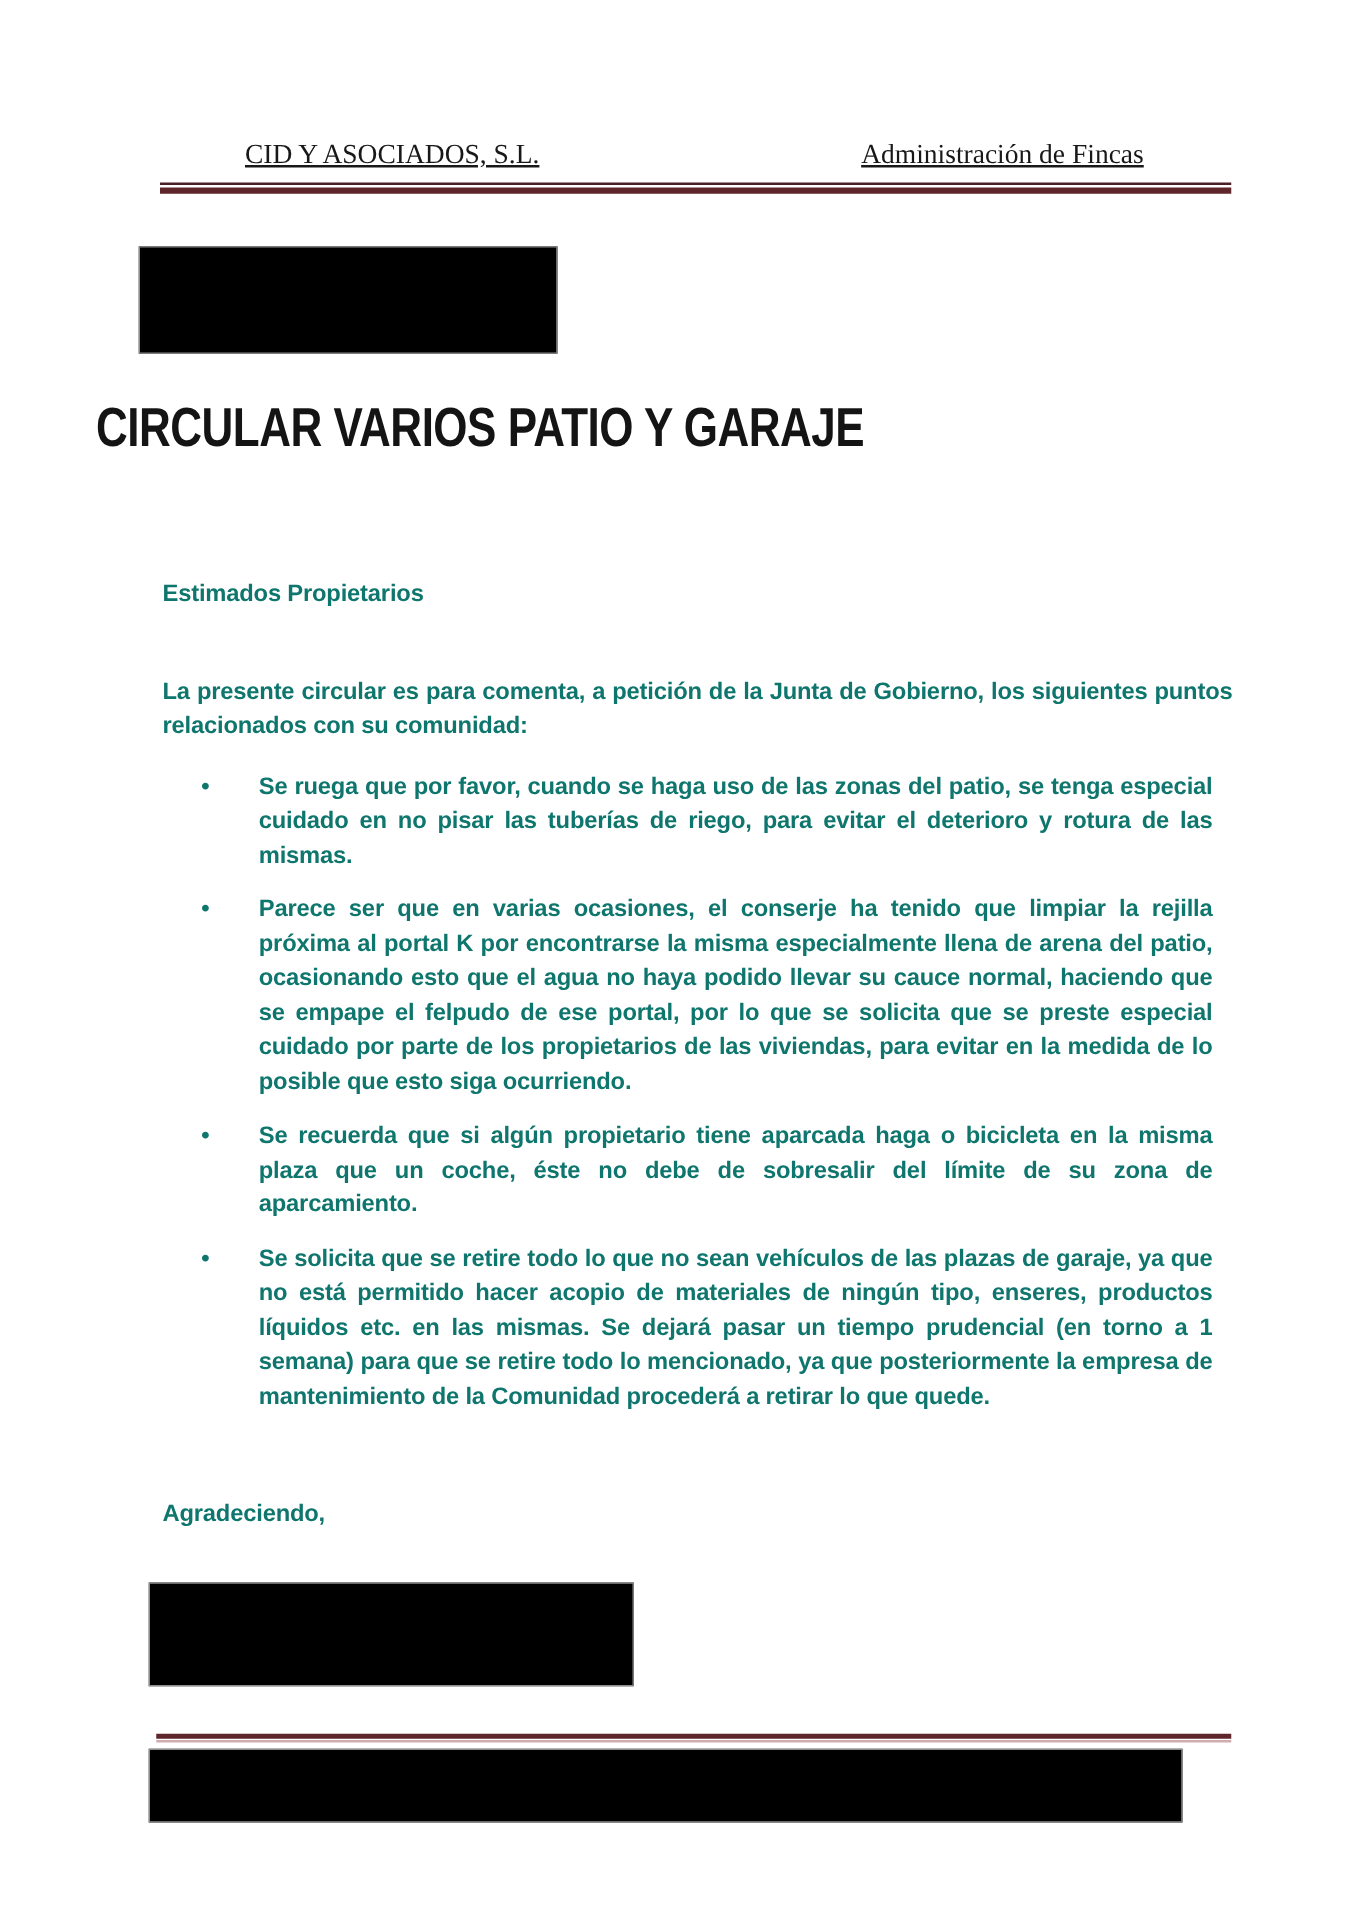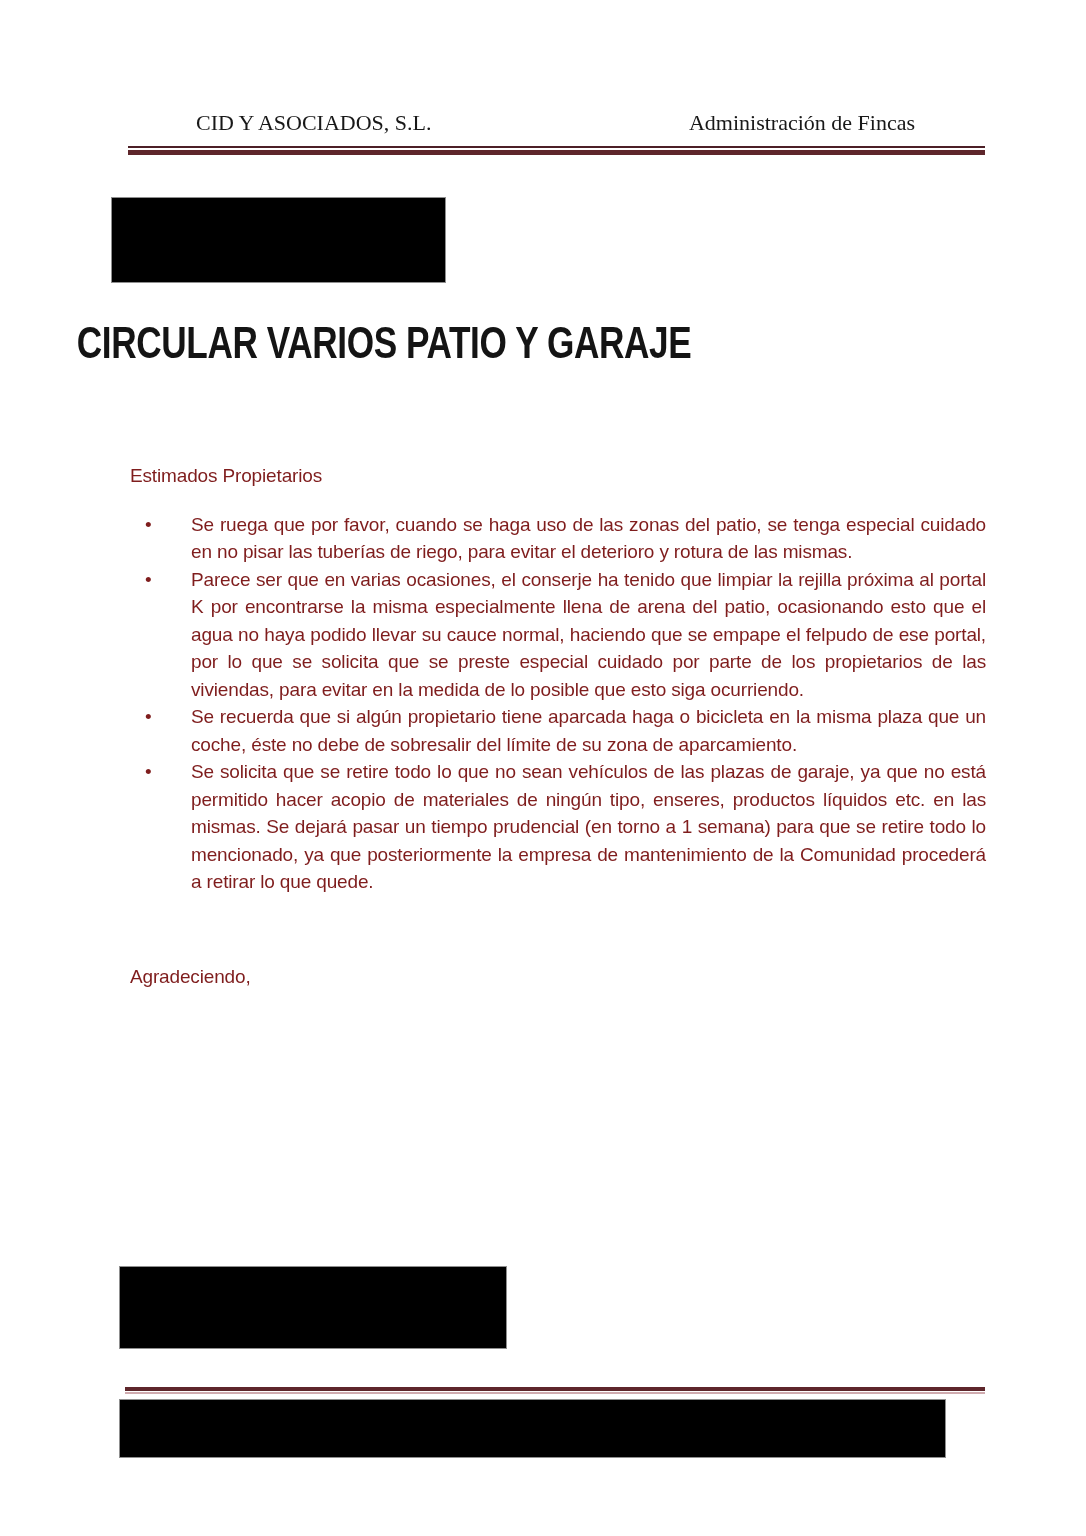--- a/index.html
+++ b/index.html
@@ -19,20 +19,21 @@
     position: absolute;
     top: 110px; left: 128px; width: 857px;
     box-sizing: border-box;
     padding-left: 68px; padding-right: 70px;
     display: flex;
     justify-content: space-between;
     align-items: baseline;
     font-family: "Liberation Serif", serif;
     font-size: 22px;
     color: #181818;
+    text-decoration: underline;
   }
   .header-rule {
     position: absolute;
     top: 146px; left: 128px; width: 857px;
   }
   .header-rule .thin  { height: 2px; background: #4c1f26; }
   .header-rule .gap   { height: 2px; background: transparent; }
   .header-rule .thick { height: 5px; background: #5e262b; }
 
   
@@ -63,36 +64,37 @@
     transform-origin: center;
   }
 
   
   .letter {
     position: absolute;
     top: 462px; left: 130px; width: 856px;
     font-size: 19px;
     line-height: 27.5px;
     letter-spacing: -0.15px;
-    color: #7f1d1d;
+    color: #0f766e;
     hyphens: none;
+    font-weight: bold;
   }
   .letter p { margin: 0; }
   .salutation  { text-align: left; }
   .intro       { margin-top: 50px !important; text-align: justify; }
   .bullet-list {
     list-style: none;
     margin: 21px 0 0 0;
     padding: 0;
     text-align: justify;
   }
   .bullet-list li {
     position: relative;
     padding-left: 61px;
-    margin: 0;
+    margin: 16px;
   }
   .bullet-list li::before {
     content: "\2022";
     position: absolute;
     left: 15px;
     top: 0;
     font-size: 19px;
   }
   .closing     { margin-top: 38px !important; text-align: justify; }
   .valediction { margin-top: 67px !important; }
@@ -124,20 +126,21 @@
   </div>
 
   <div class="redaction redaction-1"></div>
 
   <div class="title-wrap">
     <div class="doc-title">CIRCULAR VARIOS PATIO Y GARAJE</div>
   </div>
 
   <div class="letter">
     <p class="salutation">Estimados Propietarios</p>
+    <p class="intro">La presente circular es para comenta, a petición de la Junta de Gobierno, los siguientes puntos relacionados con su comunidad:</p>
 
     <ul class="bullet-list">
       <li>Se ruega que por favor, cuando se haga uso de las zonas del patio, se tenga especial cuidado en no pisar las tuberías de riego, para evitar el deterioro y rotura de las mismas.</li>
       <li>Parece ser que en varias ocasiones, el conserje ha tenido que limpiar la rejilla próxima al portal K por encontrarse la misma especialmente llena de arena del patio, ocasionando esto que el agua no haya podido llevar su cauce normal, haciendo que se empape el felpudo de ese portal, por lo que se solicita que se preste especial cuidado por parte de los propietarios de las viviendas, para evitar en la medida de lo posible que esto siga ocurriendo.</li>
       <li>Se recuerda que si algún propietario tiene aparcada haga o bicicleta en la misma plaza que un coche, éste no debe de sobresalir del límite de su zona de aparcamiento.</li>
       <li>Se solicita que se retire todo lo que no sean vehículos de las plazas de garaje, ya que no está permitido hacer acopio de materiales de ningún tipo, enseres, productos líquidos etc. en las mismas. Se dejará pasar un tiempo prudencial (en torno a 1 semana) para que se retire todo lo mencionado, ya que posteriormente la empresa de mantenimiento de la Comunidad procederá a retirar lo que quede.</li>
     </ul>
 
     <p class="valediction">Agradeciendo,</p>
   </div>

